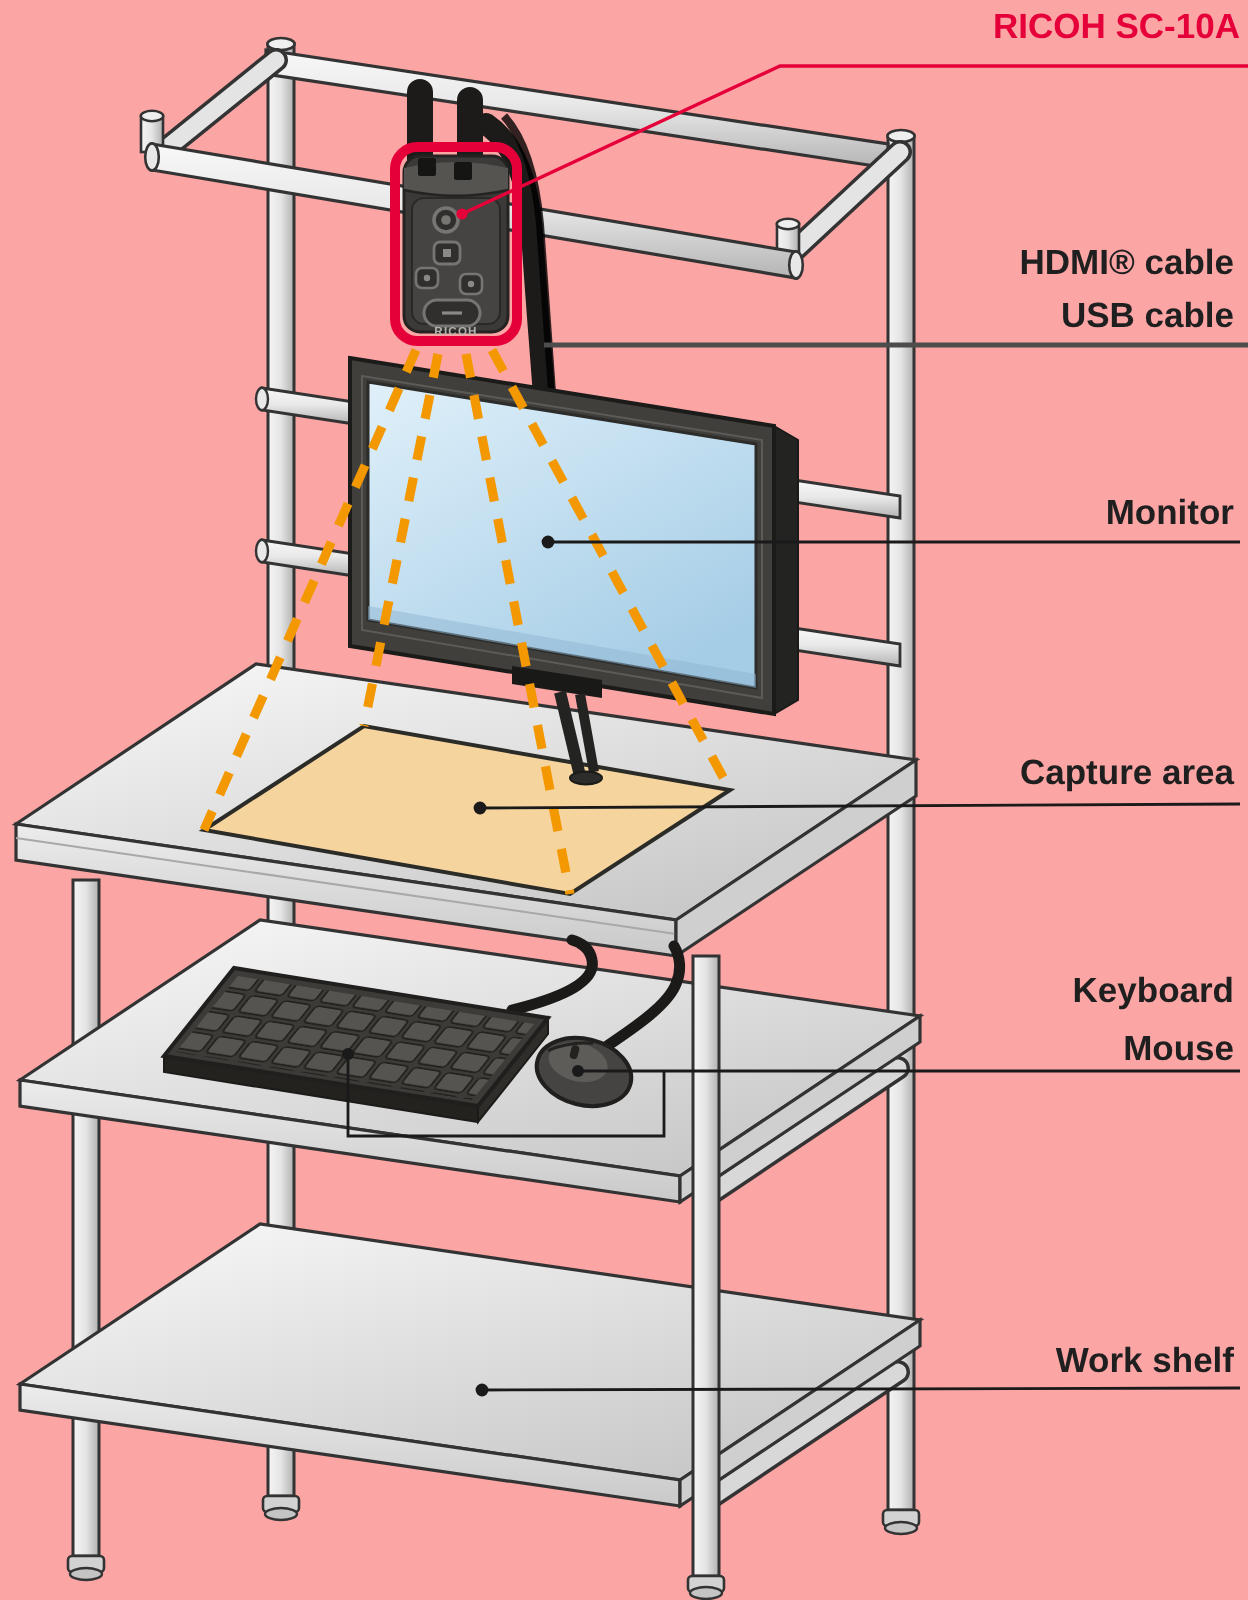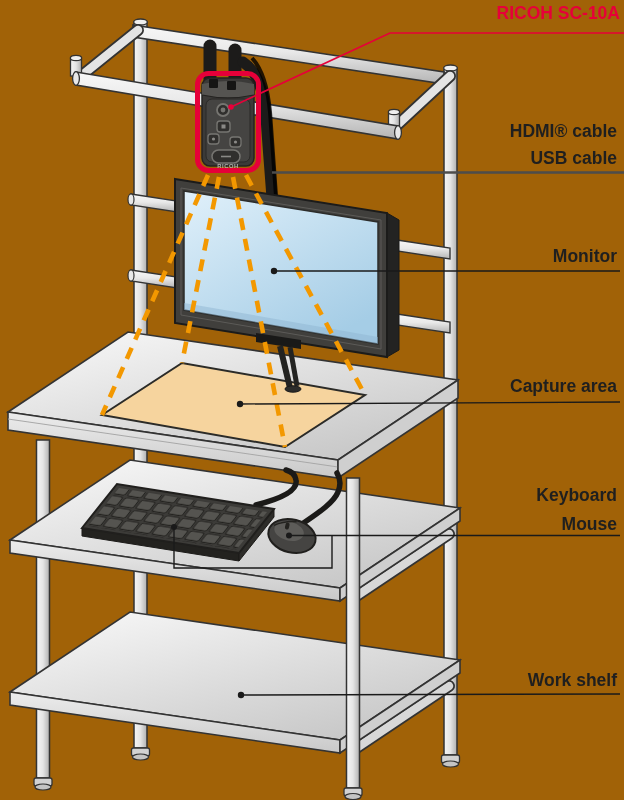--- a/index.html
+++ b/index.html
@@ -1,16 +1,16 @@
 <!DOCTYPE html>
 <html><head>
 <meta charset="utf-8">
 <style>
   html,body{margin:0;padding:0;background:#ffffff;}
-  .stage{width:624px;height:800px;position:relative;background:#a16207;overflow:hidden;}
+  .stage{width:624px;height:800px;position:relative;background:#fca5a5;overflow:hidden;}
   svg{display:block;}
   text{font-family:"Liberation Sans", sans-serif;}
   .callout-label{font-size:17.5px;font-weight:700;fill:#1f1f1f;}
   .brand-label{font-size:17.5px;font-weight:700;}
   .device-brand{font-size:5.8px;font-weight:700;fill:#b3b2af;letter-spacing:0.6px;}
 </style>
 </head>
 <body>
 
 <div class="stage">

